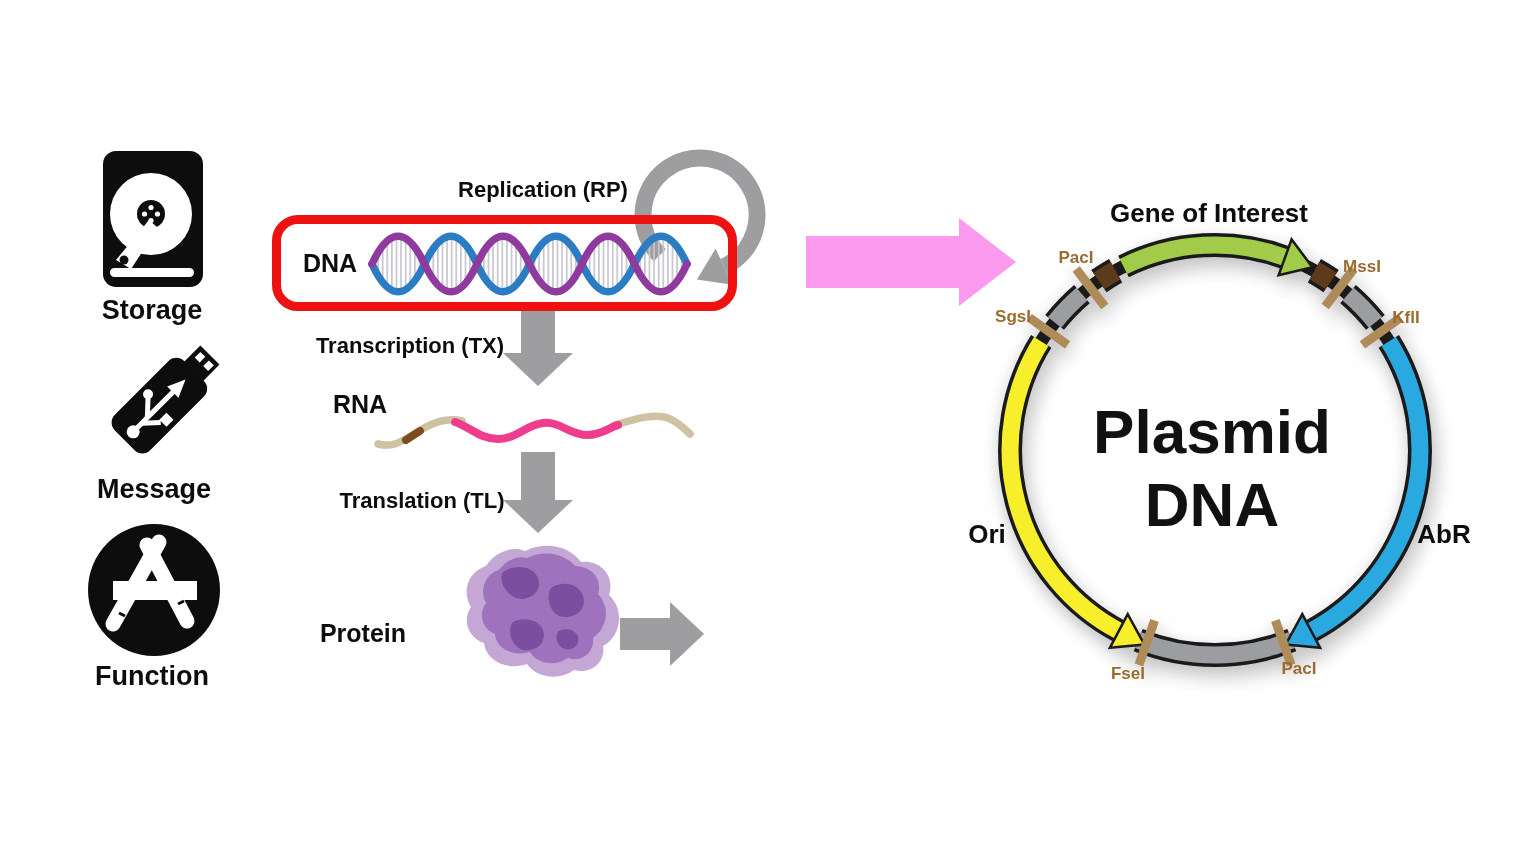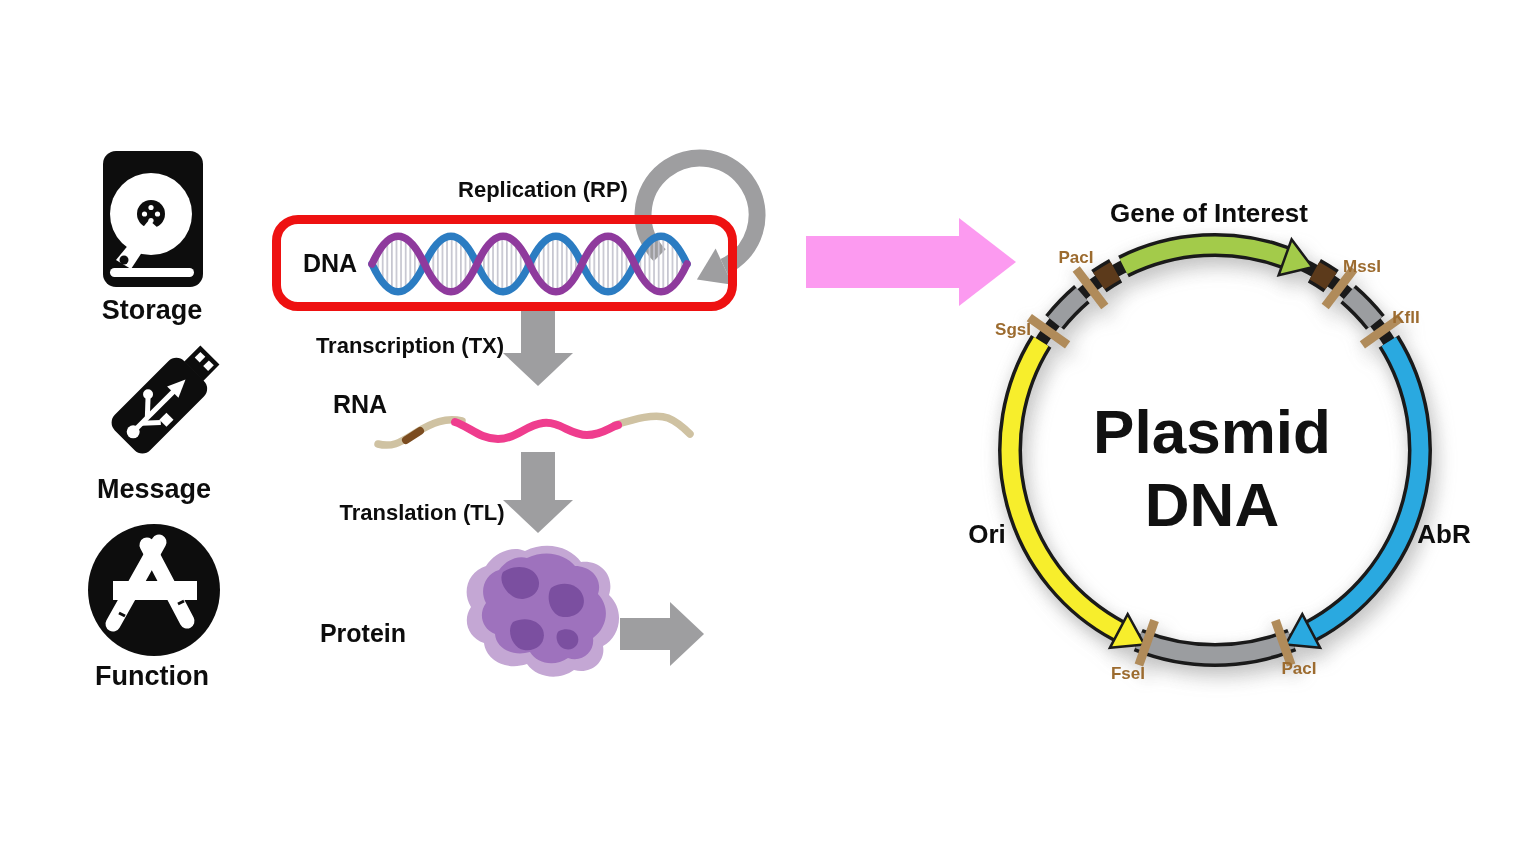--- a/index.html
+++ b/index.html
@@ -107,21 +107,21 @@
   <div class="lbl dogma-lbl" style="left:410px;top:346px;">Transcription (TX)</div>
   <div class="lbl big-lbl" style="left:331px;top:404px;margin-left:29px;">RNA</div>
 
   <svg class="abs" style="left:370px;top:400px;" width="330" height="60">
     <path d="M8,44 C24,48 32,41 47,32 C62,23 76,17 92,21" fill="none" stroke="#cfc2a2" stroke-width="7.5" stroke-linecap="round"></path>
     <path d="M245,25 C265,19 285,13 298,18 C308,22 316,30 320,34" fill="none" stroke="#cfc2a2" stroke-width="7.5" stroke-linecap="round"></path>
     <path d="M85,22 C100,27 110,39 128,39 C146,39 156,25 173,23 C190,21 200,35 217,35 C232,35 240,27 248,25" fill="none" stroke="#ef3d8e" stroke-width="8" stroke-linecap="round"></path>
     <line x1="36" y1="40" x2="50" y2="31" stroke="#7b4c20" stroke-width="8" stroke-linecap="round"></line>
   </svg>
 
-  <div class="lbl dogma-lbl" style="left:422px;top:501px;margin-top:12px;">Translation (TL)</div>
+  <div class="lbl dogma-lbl" style="left:422px;top:501px;">Translation (TL)</div>
   <div class="lbl big-lbl" style="left:363px;top:633px;">Protein</div>
 
   <svg class="abs" style="left:455px;top:535px;" width="170" height="150">
     <path d="M70,16 C93,5 116,13 126,27 C146,25 160,41 154,60 C170,75 166,101 148,111
              C151,127 136,140 119,135 C104,146 82,143 72,129 C51,136 31,125 29,108
              C13,103 7,85 16,72 C6,56 14,36 31,31 C39,18 57,10 70,16 Z" fill="#c4a7d4"></path>
     <path d="M72,23 C91,14 110,19 120,31 C136,31 148,44 143,59 C156,73 152,93 138,103
              C140,117 127,128 113,123 C100,132 82,129 75,117 C57,122 41,113 40,99
              C27,94 23,79 31,68 C24,55 30,39 44,35 C51,25 63,20 72,23 Z" fill="#9e72bd"></path>
     <path d="M48,37 C60,29 76,31 82,41 C88,52 80,63 68,64 C54,65 42,47 48,37 Z" fill="#7b4fa0"></path>
@@ -191,19 +191,19 @@
   <div id="plasmid-title">
     <div>Plasmid</div>
     <div>DNA</div>
   </div>
 
   <div class="lbl plasmid-lbl" style="left:1209px;top:213px;">Gene of Interest</div>
   <div class="lbl plasmid-lbl" style="left:987px;top:534px;">Ori</div>
   <div class="lbl plasmid-lbl" style="left:1444px;top:534px;">AbR</div>
 
   <div class="lbl site-lbl" style="left:1076px;top:258px;">PacI</div>
-  <div class="lbl site-lbl" style="left:1013px;top:317px;margin-top:13px;">SgsI</div>
+  <div class="lbl site-lbl" style="left:1013px;top:317px;">SgsI</div>
   <div class="lbl site-lbl" style="left:1362px;top:267px;">MssI</div>
   <div class="lbl site-lbl" style="left:1406px;top:318px;">KflI</div>
   <div class="lbl site-lbl" style="left:1128px;top:674px;">FseI</div>
   <div class="lbl site-lbl" style="left:1299px;top:669px;">PacI</div>
 
 </div>
 
 </body></html>

